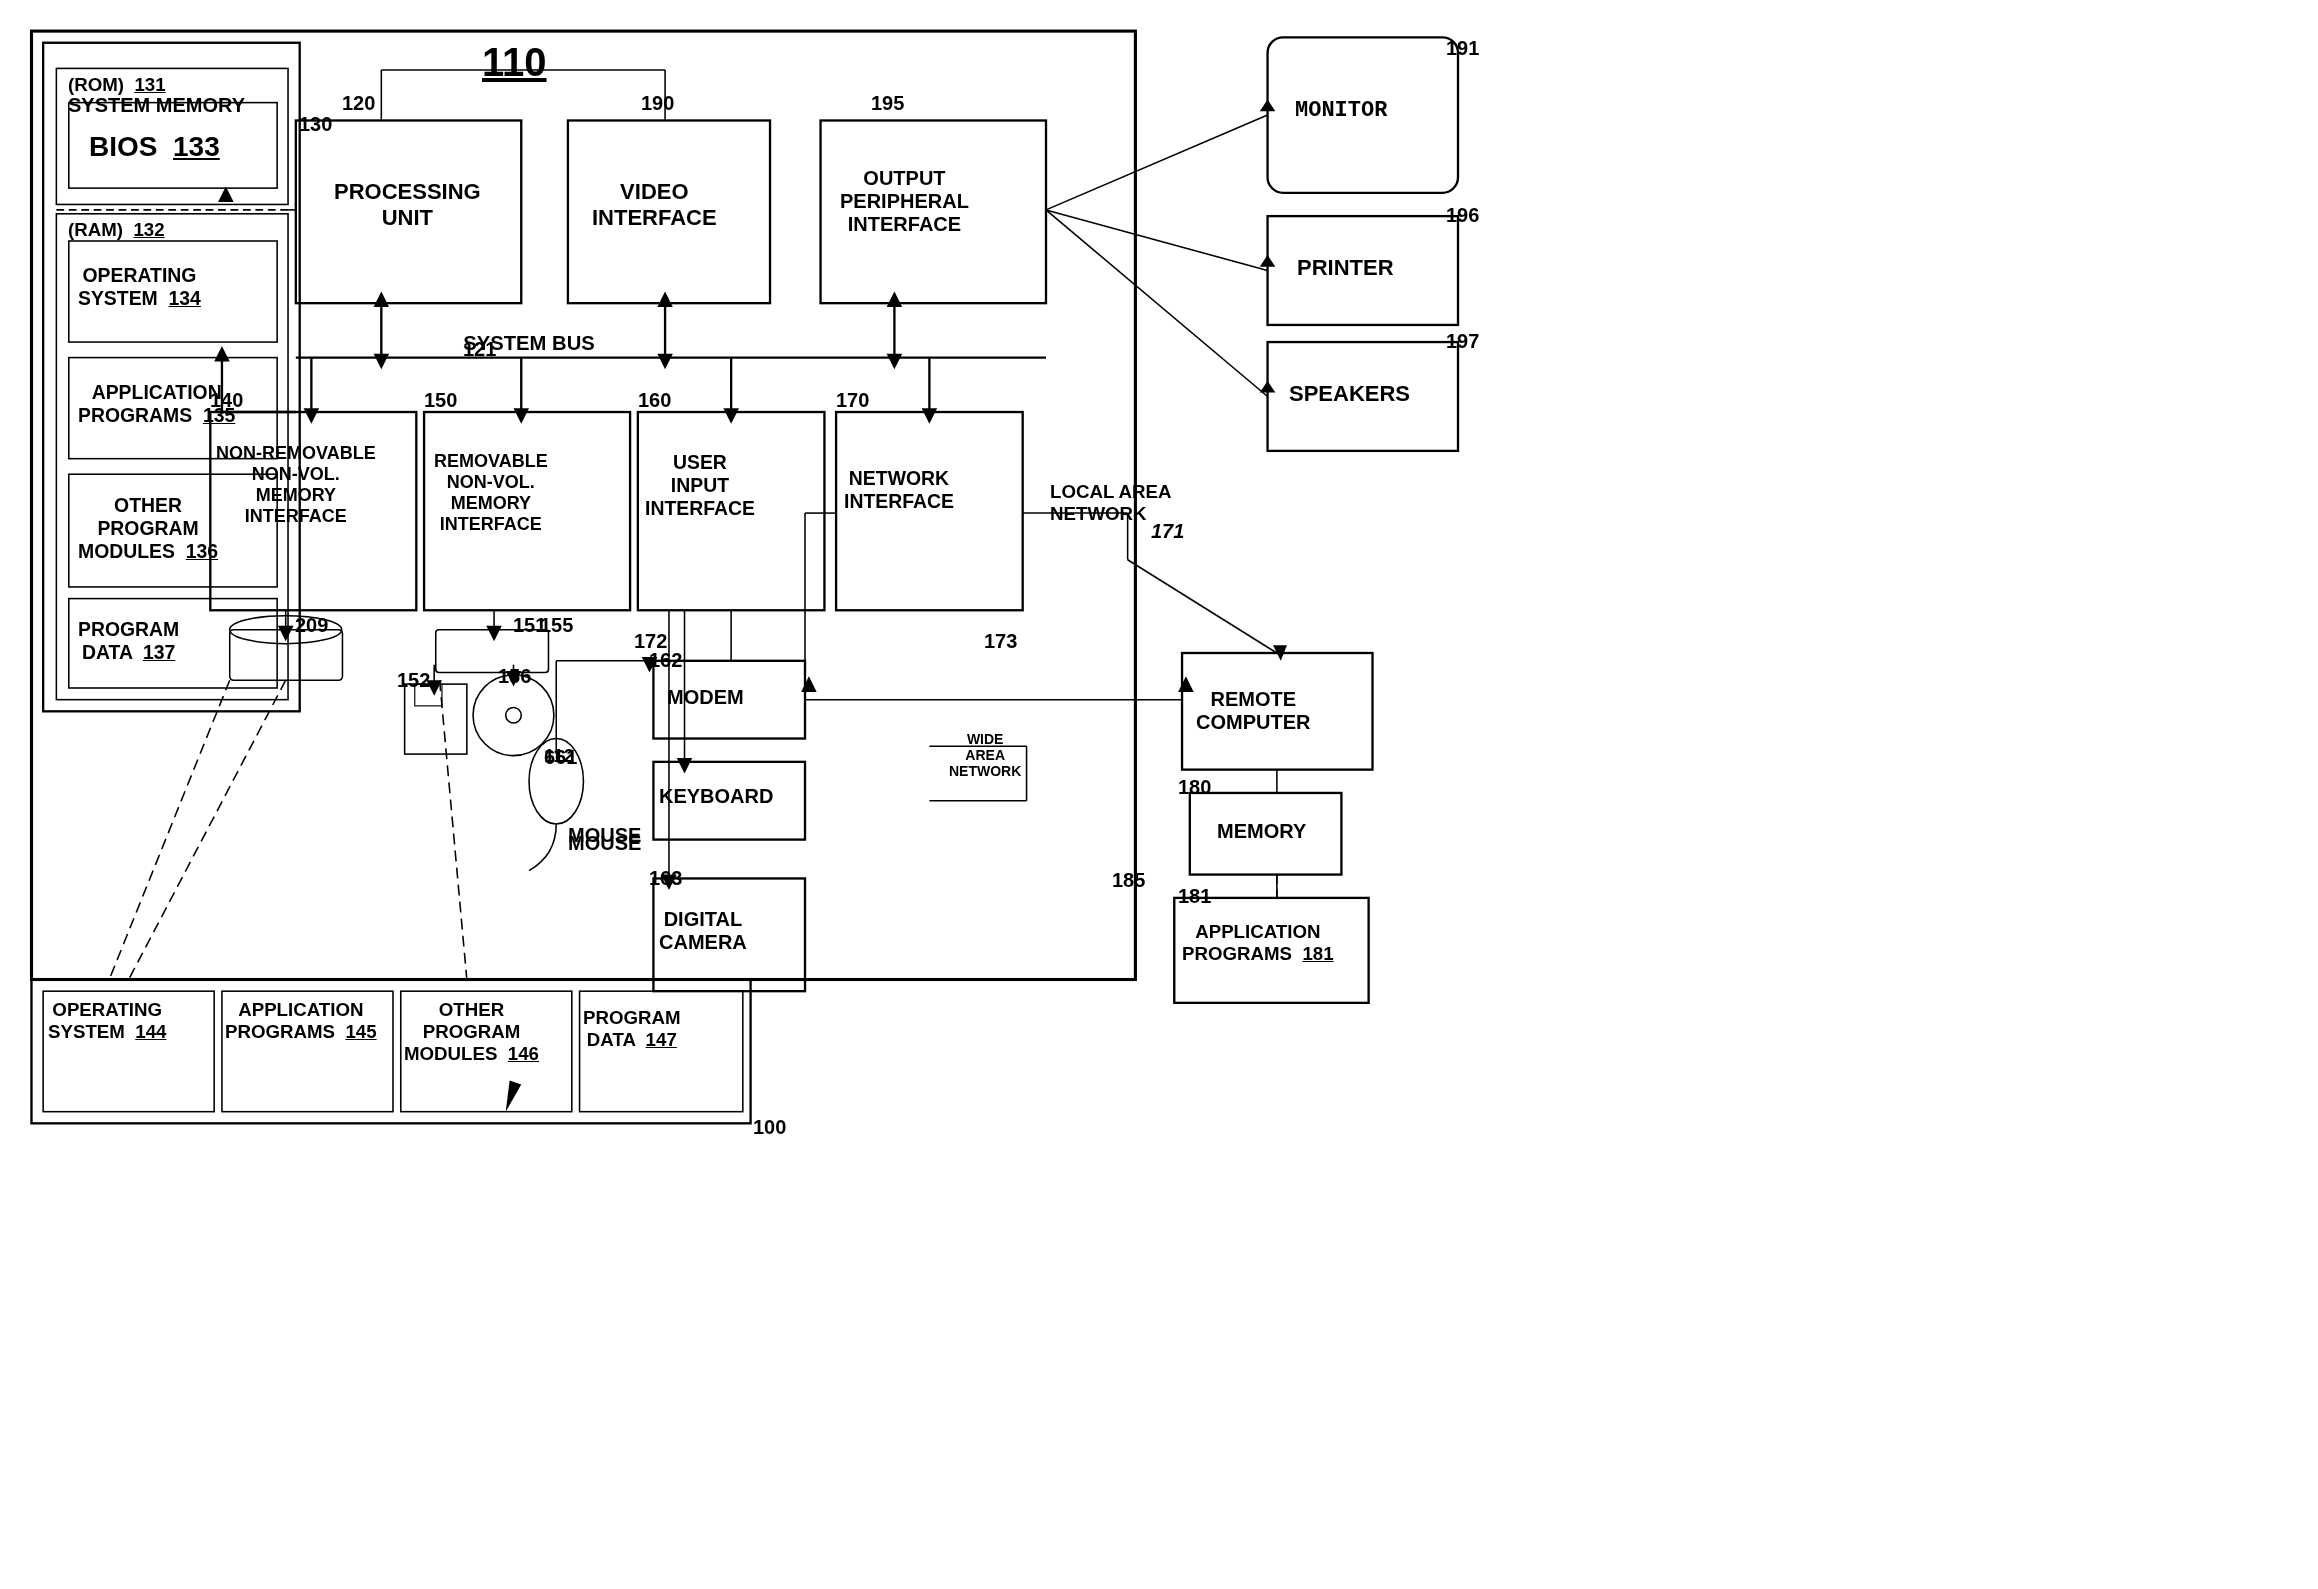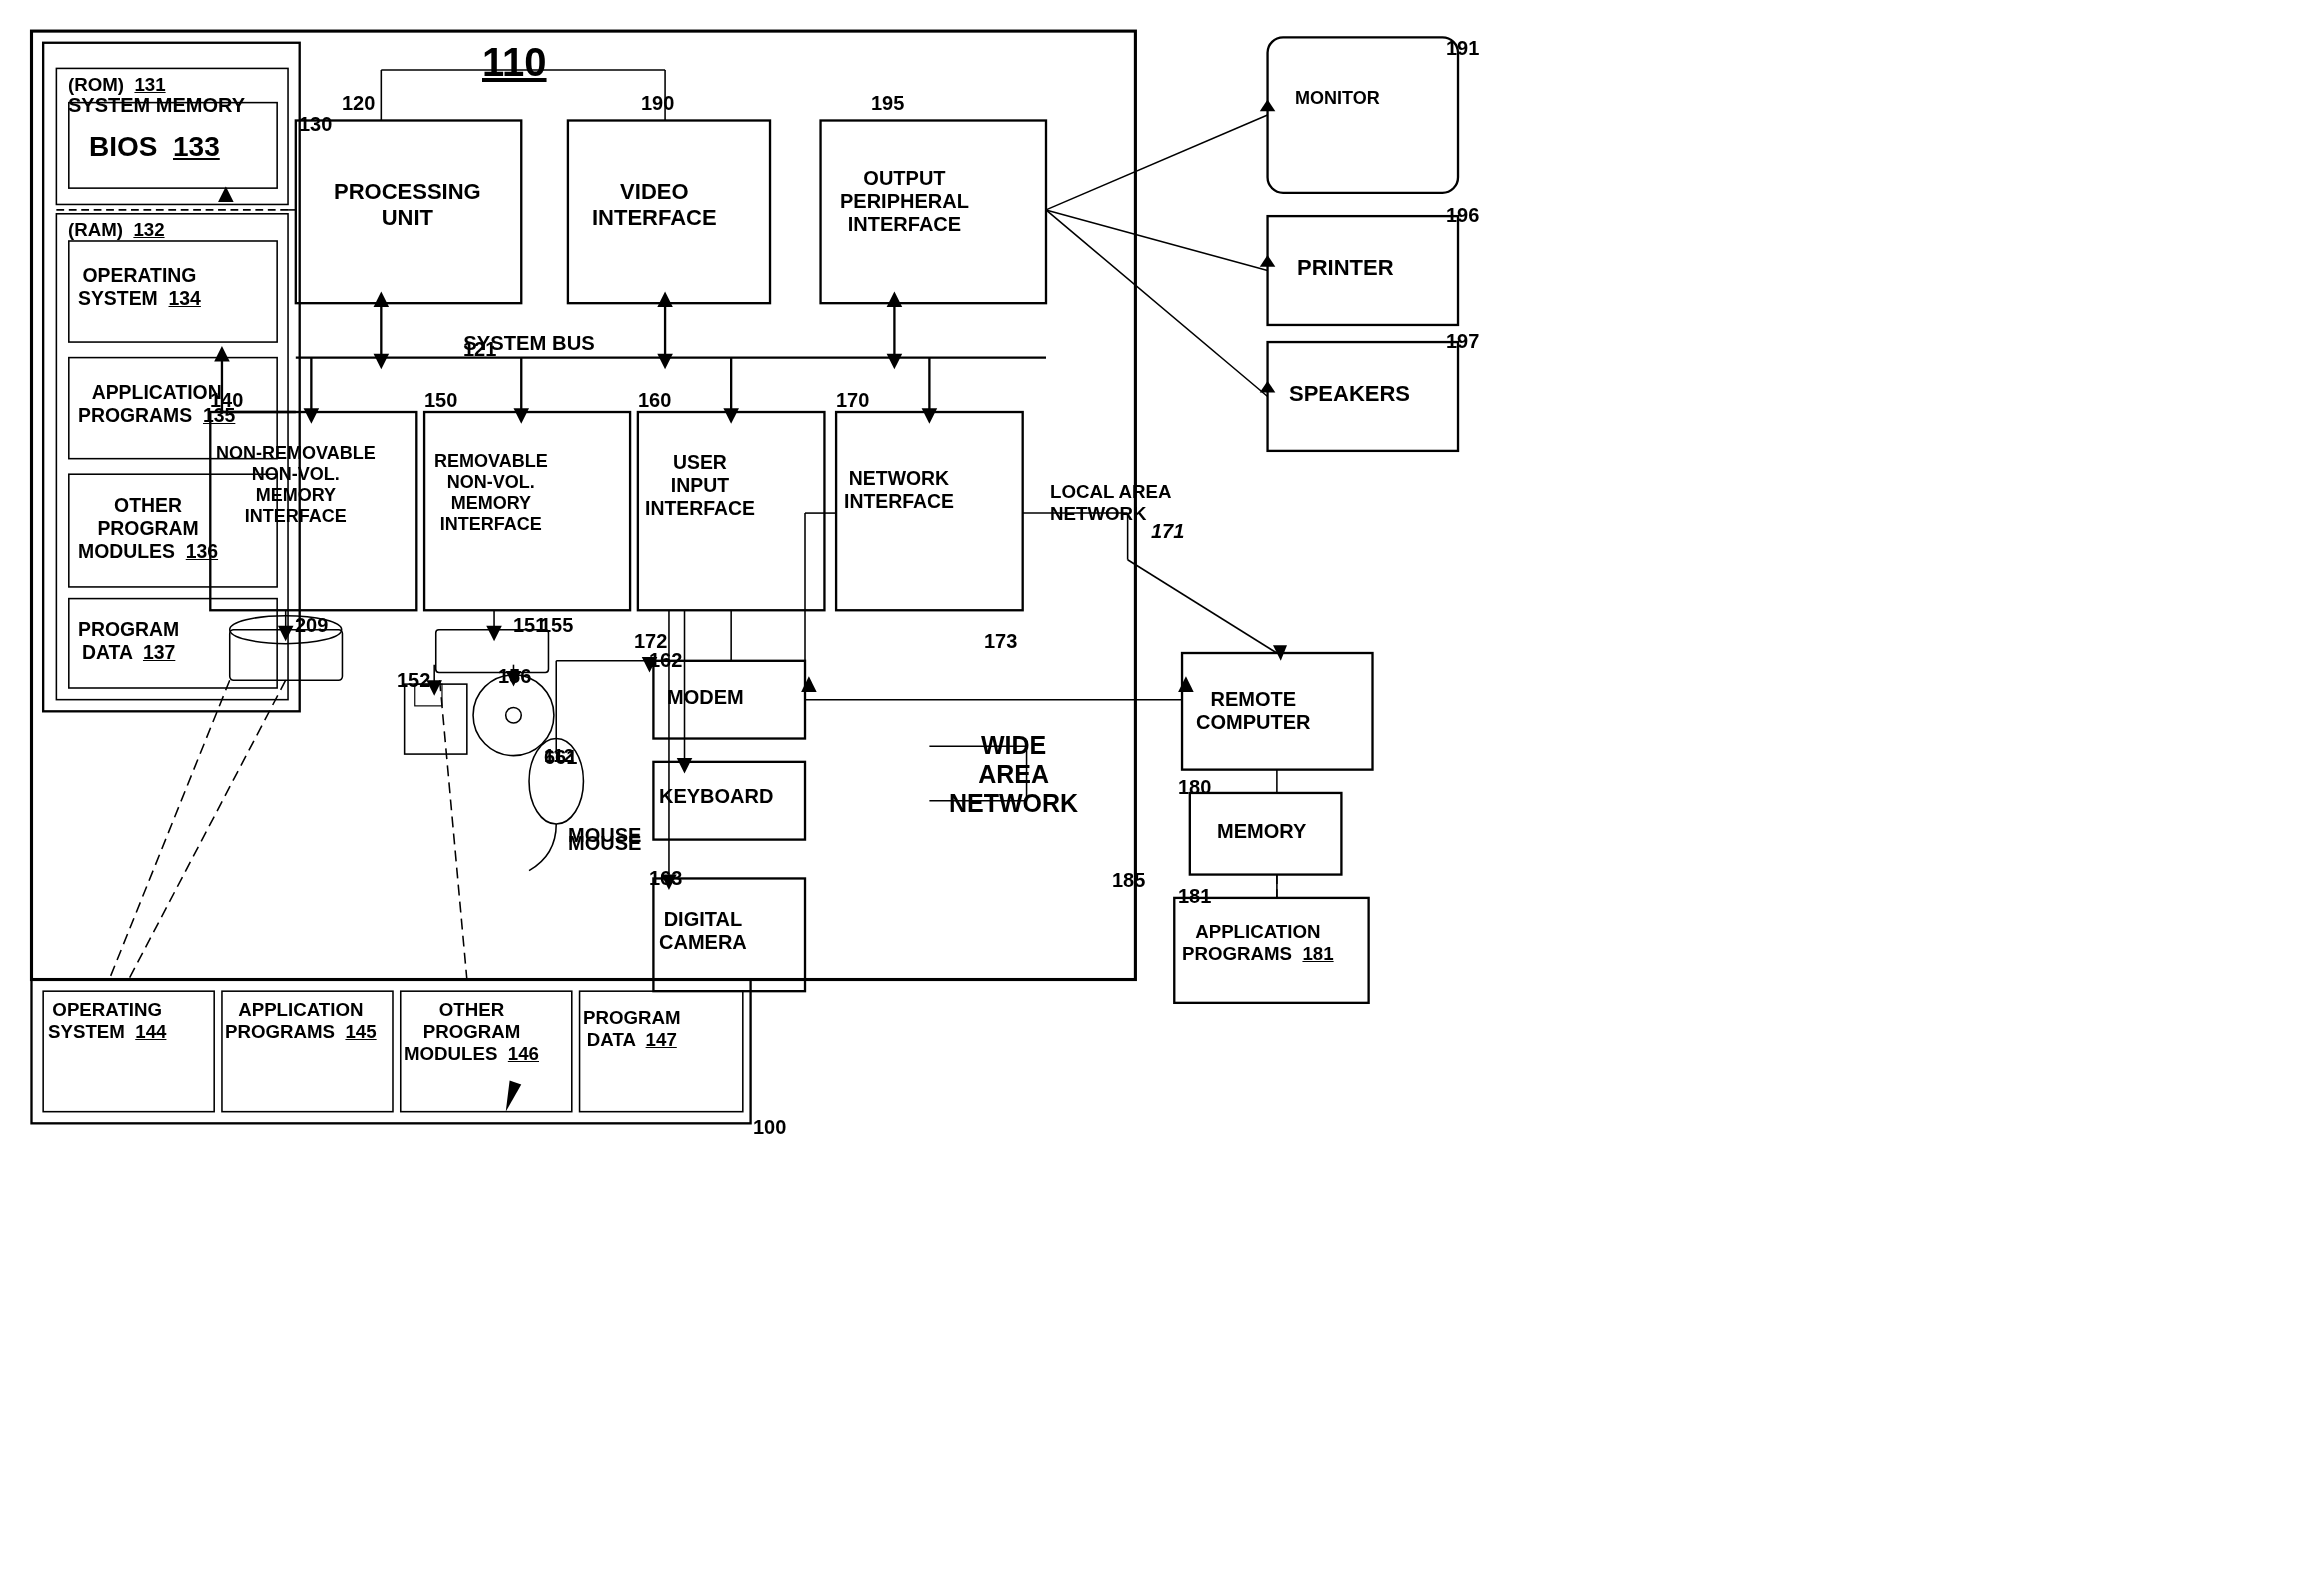--- a/index.html
+++ b/index.html
@@ -251,21 +251,21 @@
   <div class="label" style="left:1151px; top:520px;font-style:italic;">171</div>
   <div class="label" style="left:634px; top:630px;">172</div>
   <div class="label" style="left:984px; top:630px;">173</div>
   <div class="label" style="left:1178px; top:776px;">180</div>
   <div class="label" style="left:1178px; top:885px;">181</div>
   <div class="label" style="left:1112px; top:869px;">185</div>
   <div class="label" style="left:753px; top:1116px;">100</div>
 
   <div class="label" style="left:1050px; top:481px; font-size:18.7px; text-align:left;">LOCAL AREA<br>NETWORK</div>
 
-  <div class="label" style="left:949px; top:731px; font-size:25px; text-align:center;">WIDE<br>AREA<br>NETWORK</div>
+  <div class="label" style="left:949px; top:731px; font-size:14px; text-align:center;">WIDE<br>AREA<br>NETWORK</div>
 
   <div class="label" style="left:68px; top:48px; font-size:20px;margin-top:46px;">SYSTEM MEMORY</div>
 
   <div class="label" style="left:68px; top:74px; font-size:18.7px;">(ROM) &nbsp;<span class="underline">131</span></div>
 
   <div class="label" style="left:89px; top:131px; font-size:28px;">BIOS &nbsp;<span class="underline">133</span></div>
 
   <div class="label" style="left:68px; top:219px; font-size:18.7px;">(RAM) &nbsp;<span class="underline">132</span></div>
 
   <div class="label" style="left:78px; top:264px; font-size:19.4px;">OPERATING<br>SYSTEM &nbsp;<span class="underline">134</span></div>
@@ -283,21 +283,21 @@
   <div class="label" style="left:840px; top:167px; font-size:20px;">OUTPUT<br>PERIPHERAL<br>INTERFACE</div>
 
   <div class="label" style="left:216px; top:443px; font-size:18px;">NON-REMOVABLE<br>NON-VOL.<br>MEMORY<br>INTERFACE</div>
 
   <div class="label" style="left:434px; top:451px; font-size:18px;">REMOVABLE<br>NON-VOL.<br>MEMORY<br>INTERFACE</div>
 
   <div class="label" style="left:645px; top:451px; font-size:19.4px;">USER<br>INPUT<br>INTERFACE</div>
 
   <div class="label" style="left:844px; top:467px; font-size:19.4px;">NETWORK<br>INTERFACE</div>
 
-  <div class="label" style="left:1295px; top:88px; font-size:18px;">MONITOR</div>
+  <div class="label" style="left:1295px; top:98px; font-size:22px;font-family:Liberation Mono, monospace;">MONITOR</div>
 
   <div class="label" style="left:1297px; top:255px; font-size:22px;">PRINTER</div>
 
   <div class="label" style="left:1289px; top:381px; font-size:22px;">SPEAKERS</div>
 
   <div class="label" style="left:667px; top:686px; font-size:20px;">MODEM</div>
 
   <div class="label" style="left:659px; top:785px; font-size:20px;">KEYBOARD</div>
 
   <div class="label" style="left:659px; top:908px; font-size:20px;">DIGITAL<br>CAMERA</div>

